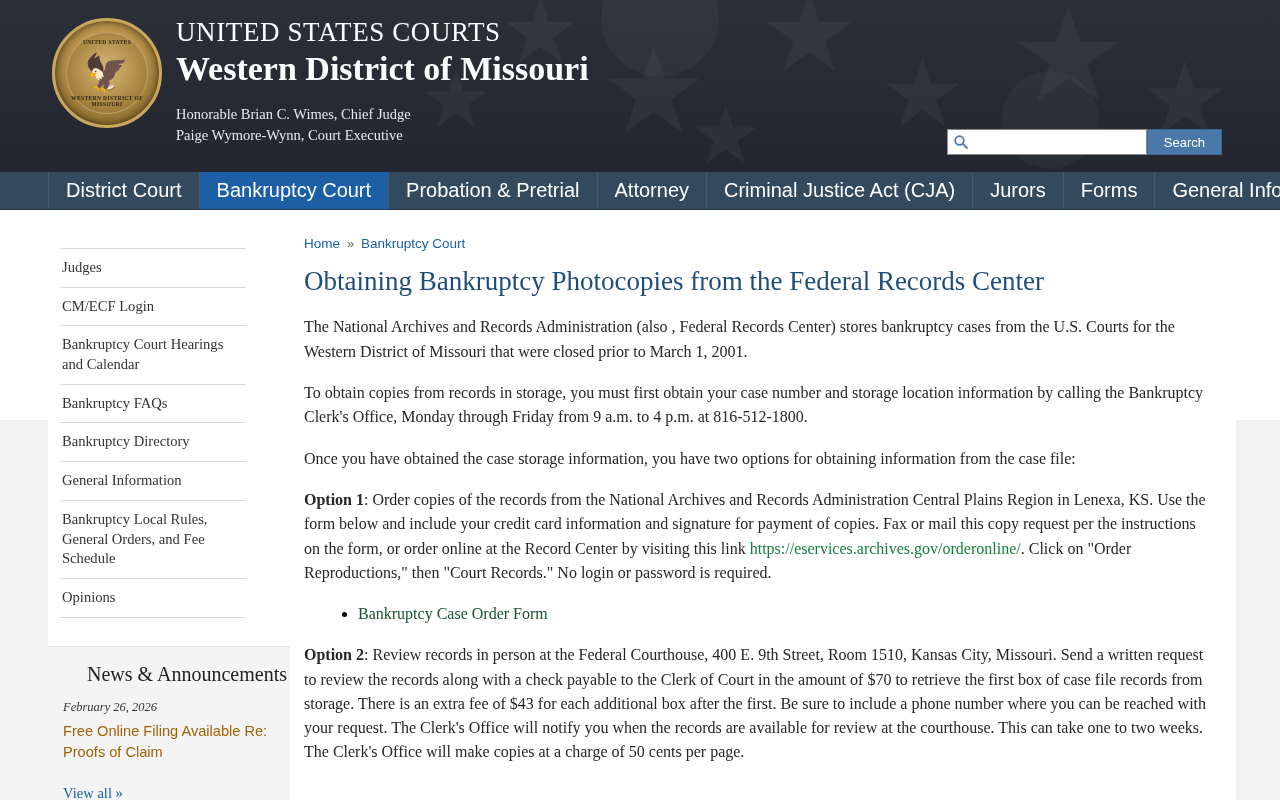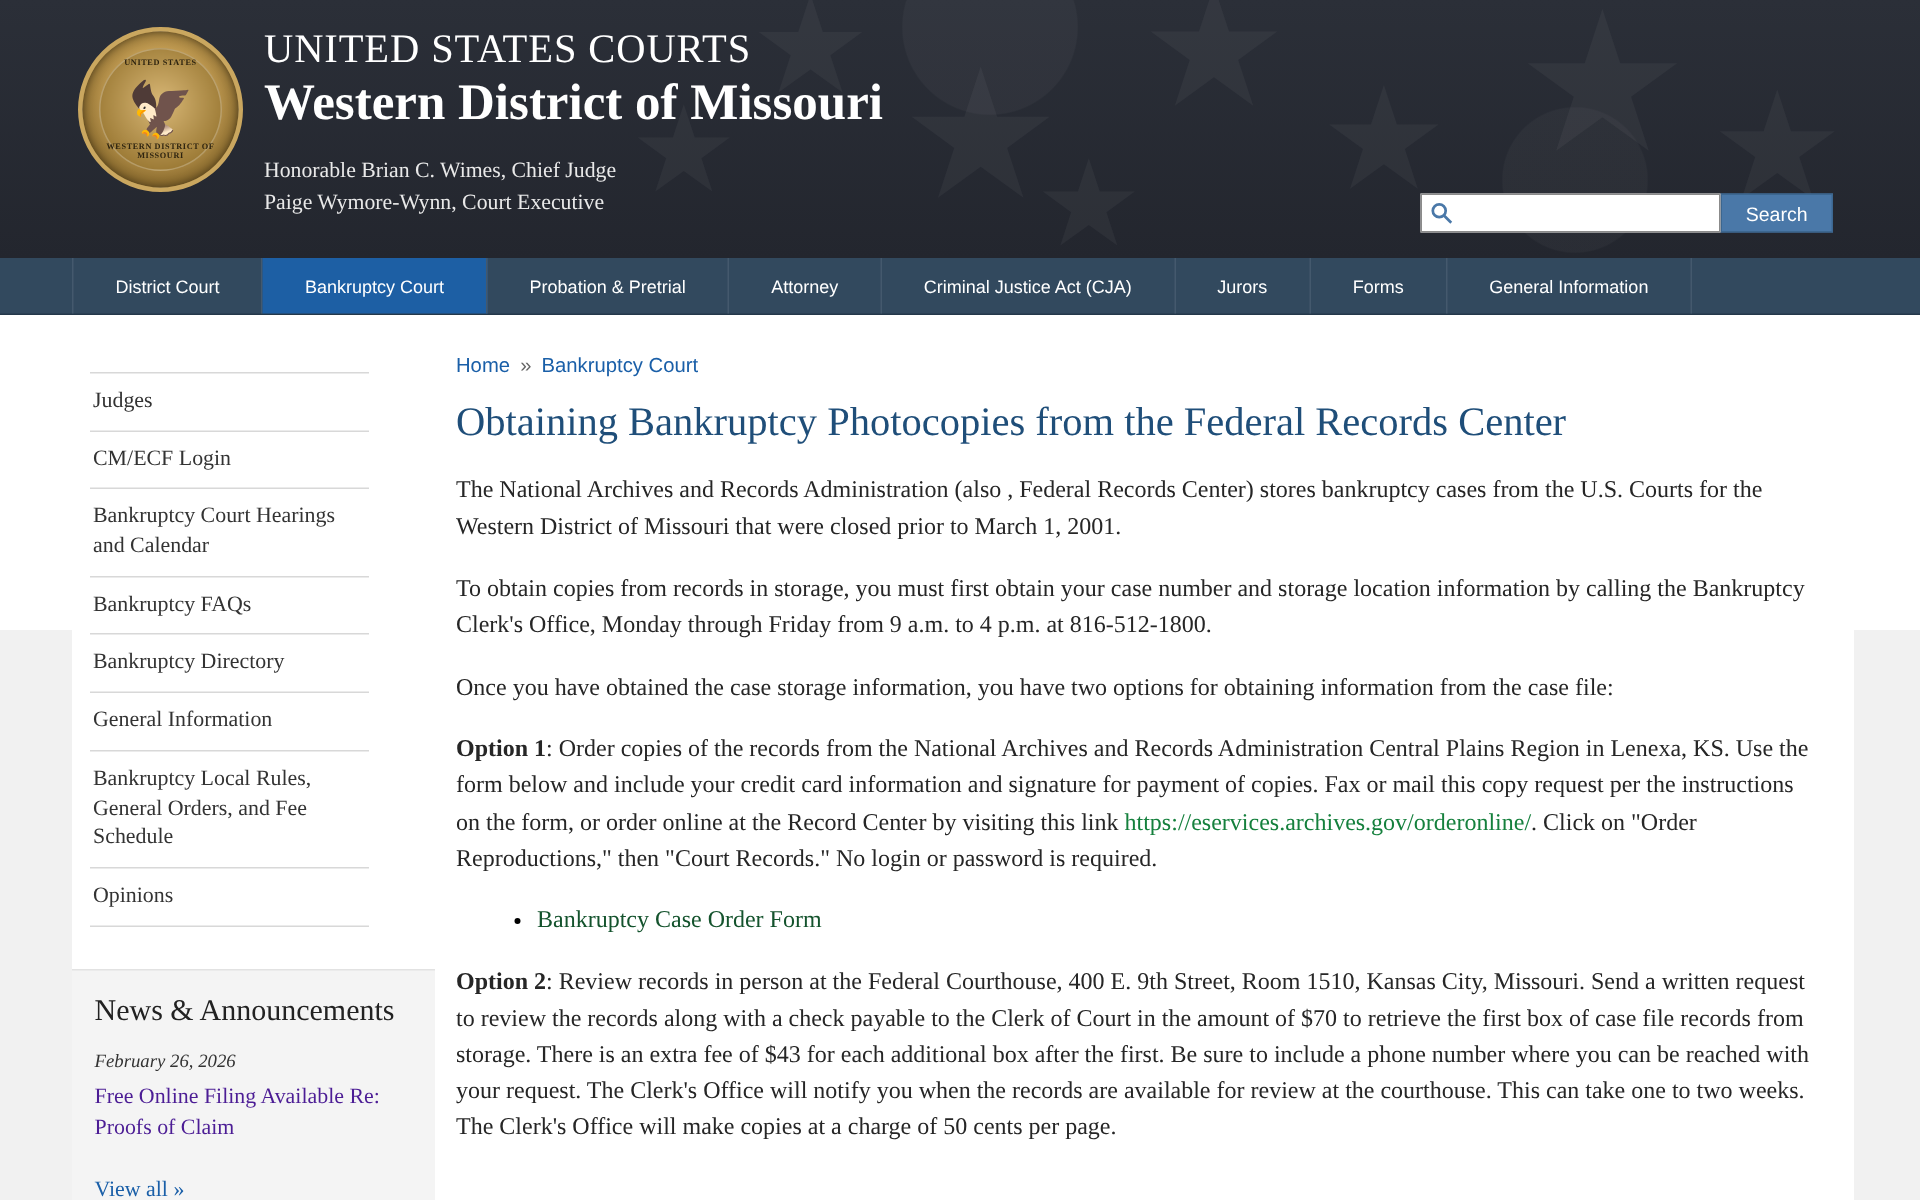--- a/index.html
+++ b/index.html
@@ -136,23 +136,23 @@
   .nav {
     height: 38px;
     background: #32495e;
     display: flex;
     align-items: stretch;
     padding-left: 48px;
     border-bottom: 1px solid #24384a;
   }
   .nav-item {
     display: flex; align-items: center;
-    padding: 0 28px;
+    padding: 0 17px;
     color: #ffffff;
-    font-size: 12px;
+    font-size: 20px;
     cursor: pointer;
     white-space: nowrap;
     border-right: 1px solid #44596d;
     font-family: "Liberation Sans", sans-serif;
   }
   .nav-item:first-child { border-left: 1px solid #44596d; }
   .nav-item.active {
     background: #1d5fa4;
   }
   
@@ -189,36 +189,37 @@
     border: 1px solid #e2e2e2;
     padding: 16px 18px 22px 18px;
     width: 262px;
     margin-left: -4px;
   }
   .news-title {
     font-family: "Liberation Serif", serif;
     font-size: 20px;
     color: #222222;
     margin: 0 0 14px 0;
+    text-align: right;
   }
   .news-date {
     font-style: italic;
     font-size: 12.5px;
     color: #333333;
     margin-bottom: 6px;
     font-family: "Liberation Serif", serif;
   }
   .news-link {
-    color: #4c1d95;
+    color: #a16207;
     font-size: 14.6px;
     line-height: 1.45;
     text-decoration: none;
     cursor: pointer;
     display: block;
-    font-family: Liberation Serif, serif;
+    font-family: Liberation Sans, sans-serif;
   }
   .news-viewall {
     margin-top: 22px;
     color: #1a5fa8;
     font-size: 14.6px;
     text-decoration: none;
     cursor: pointer;
     display: inline-block;
     font-family: "Liberation Serif", serif;
   }

